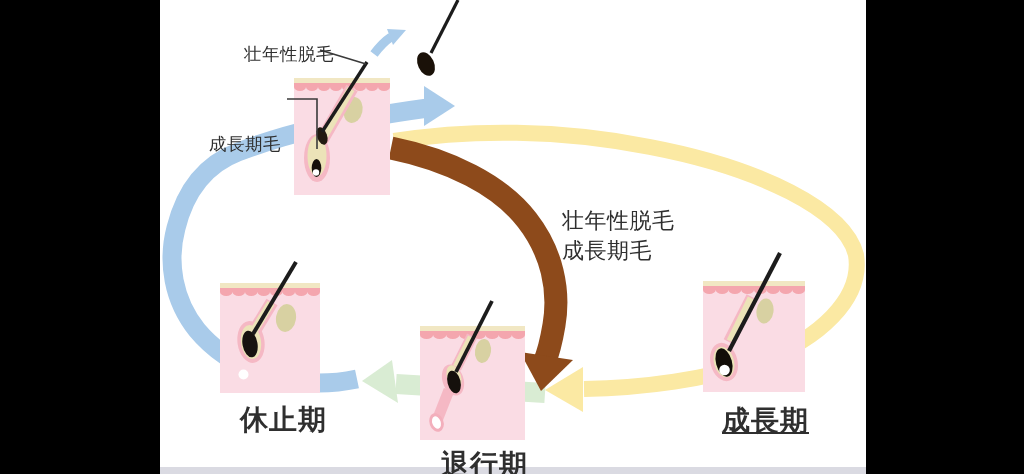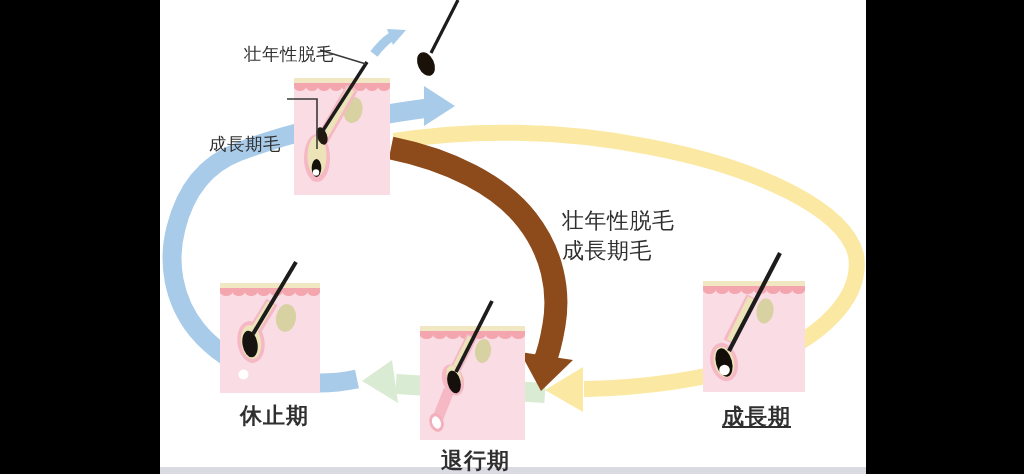--- a/index.html
+++ b/index.html
@@ -8,21 +8,21 @@
     background:#000;
     position:relative;overflow:hidden;
     font-family:"Liberation Sans",sans-serif;
   }
   .stage{position:absolute;left:0;top:0;width:1024px;height:474px;}
   .content-bg{position:absolute;left:160px;top:0;width:706px;height:474px;background:#ffffff;}
   .footer-bar{position:absolute;left:160px;top:467px;width:706px;height:7px;background:#dadae2;}
   svg.diagram{position:absolute;left:0;top:0;}
   .label{position:absolute;color:#2f2f2f;white-space:nowrap;}
   .lbl-sm{font-size:17.5px;font-weight:500;letter-spacing:0.5px;}
-  .lbl-lg{font-size:22px;font-weight:600;letter-spacing:1px;}
+  .lbl-lg{font-size:28px;font-weight:600;letter-spacing:1px;}
   .lbl-pattern{font-size:22px;font-weight:400;line-height:30px;letter-spacing:0.5px;}
 </style>
 </head>
 <body>
 
 <div class="stage">
 
   <div class="content-bg"></div>
 
   <svg class="diagram" width="1024" height="474" viewBox="0 0 1024 474">

